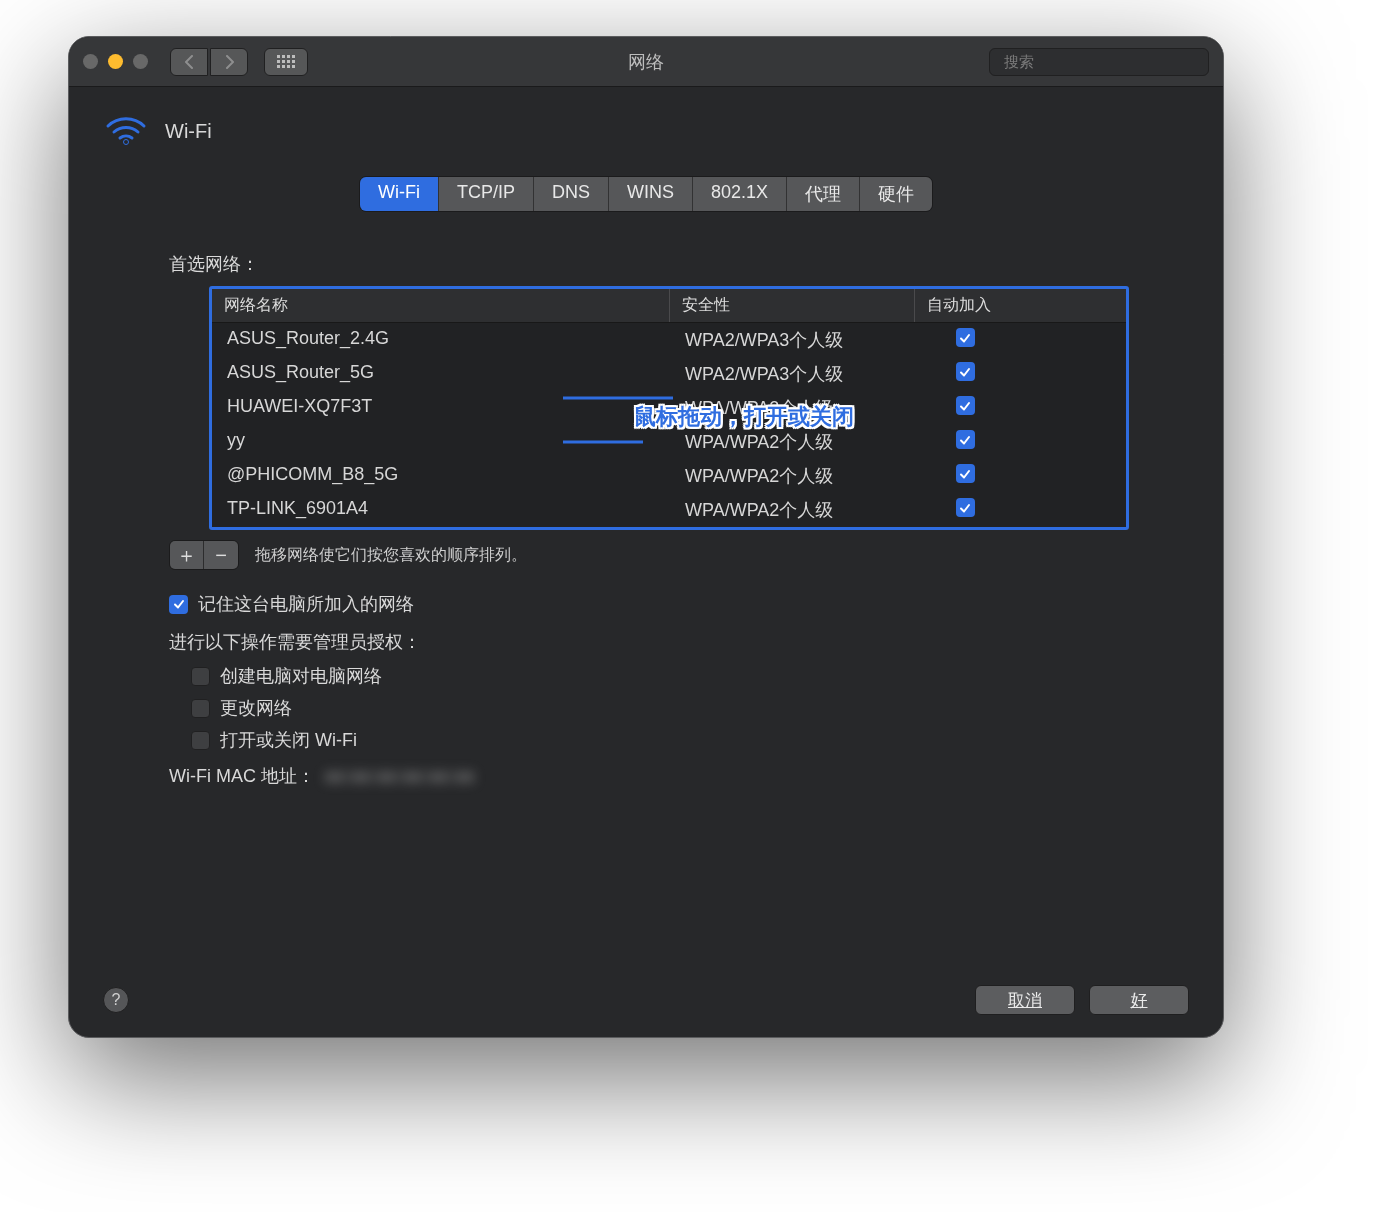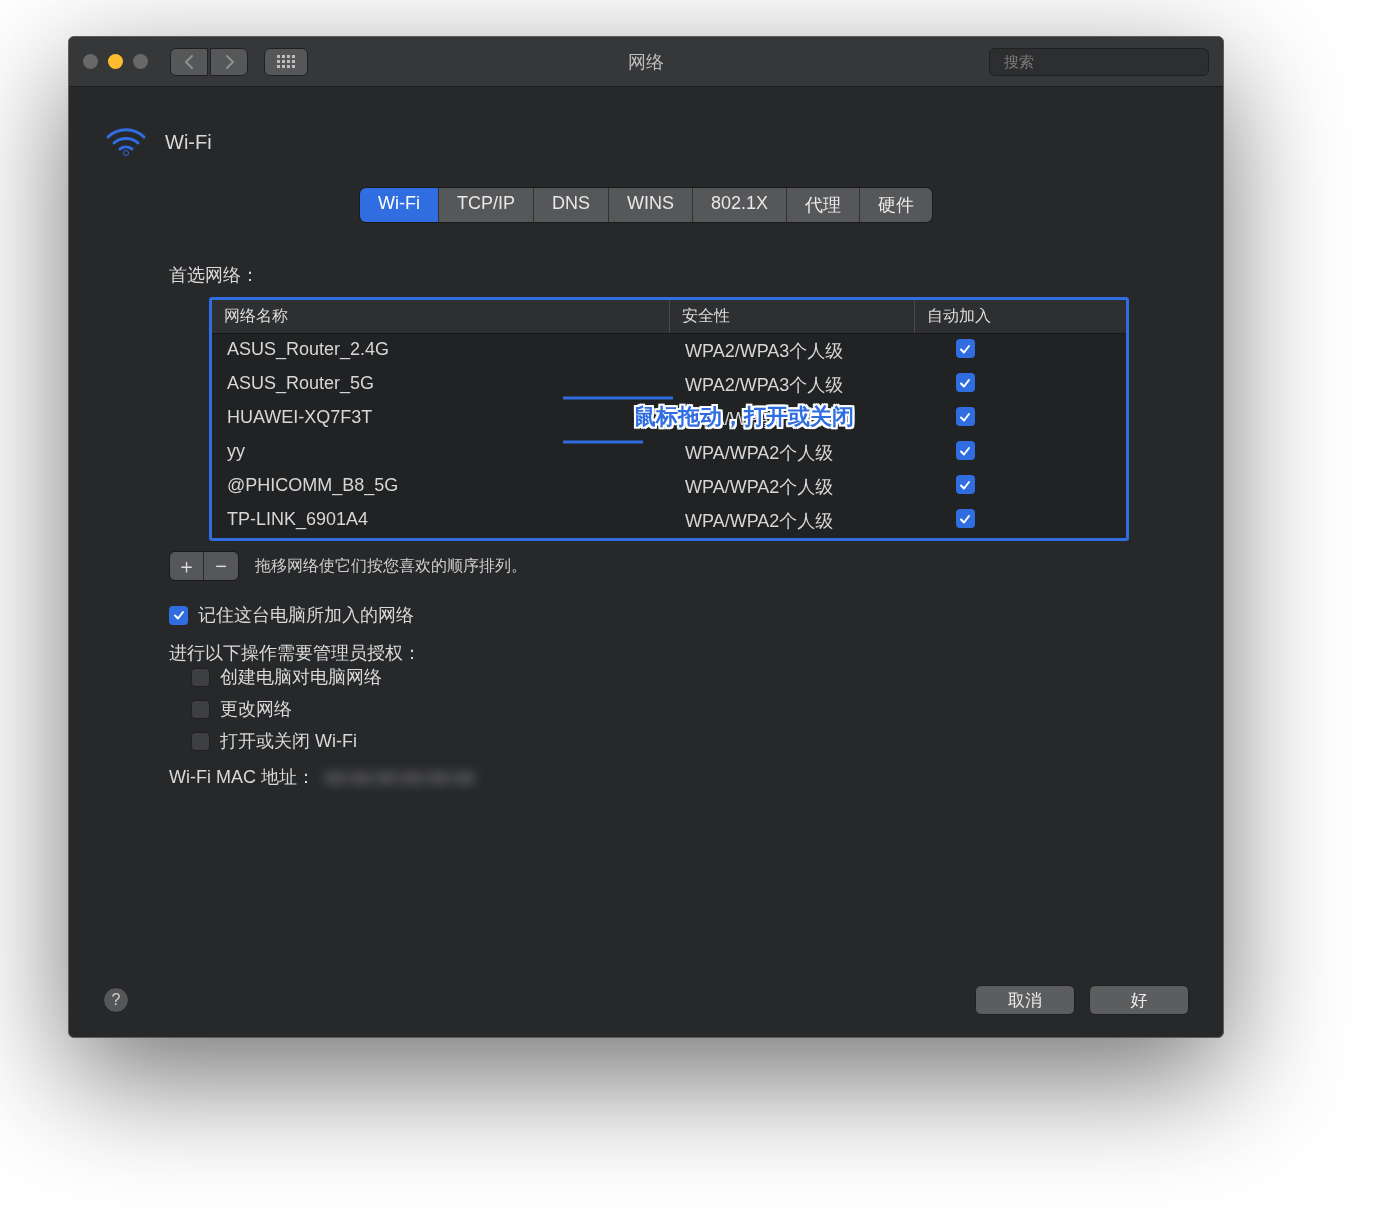--- a/index.html
+++ b/index.html
@@ -13,23 +13,23 @@
   .shadow-wrap {
     position: absolute;
     left: 68px; top: 36px;
     width: 1156px; height: 1002px;
     filter: drop-shadow(0 40px 60px rgba(0,0,0,0.55));
   }
   .window {
     width: 100%; height: 100%;
     background: #27282a;
     border: 1px solid #5b5c5e;
-    border-radius: 6px;
+    border-radius: 21px;
     overflow: hidden;
-    display: flex; flex-direction: column; gap: 11px;
+    display: flex; flex-direction: column;
   }
   
   .titlebar {
     height: 50px;
     background: #363739;
     border-bottom: 1px solid #1a1a1b;
     display: flex; align-items: center;
     padding: 0 14px;
     gap: 10px;
     position: relative;
@@ -177,21 +177,21 @@
     font-size: 20px;
   }
   .pmbtn.plus { border-right: 1px solid #2c2c2d; }
   .hint { font-size: 16px; color: #cfcfcf; }
 
   .check-line {
     display: flex; align-items: center; gap: 10px;
     margin-top: 22px;
   }
   .perm-label { margin-top: 14px; }
-  .perm-list { margin-left: 22px; display: flex; flex-direction: column; gap: 8px; }
+  .perm-list { margin-top: 10px; margin-left: 22px; display: flex; flex-direction: column; gap: 8px; }
   .perm-item { display: flex; align-items: center; gap: 10px; }
   .cbox-off {
     width: 19px; height: 19px; border-radius: 4px;
     background: #3e3f41;
     border: 1px solid #202021;
   }
   .mac-line { margin-top: 12px; display: flex; align-items: center; gap: 10px; }
   .blur {
     color: #bdbdbd; filter: blur(6px);
     letter-spacing: 1px;
@@ -212,20 +212,21 @@
   .spacer { flex: 1; }
   .btn {
     height: 30px; min-width: 100px;
     background: #5c5d5f;
     border: 1px solid #1f1f20;
     border-radius: 6px;
     color: #eaeaea; font-size: 17px;
     display: flex; align-items: center; justify-content: center;
     margin-left: 14px;
     padding: 0 20px;
+    text-decoration: underline;
   }
 
   
   .anno-line {
     position: absolute;
     left: 495px; top: 358px;
     width: 110px; height: 52px;
     pointer-events: none;
   }
   .anno-text {

